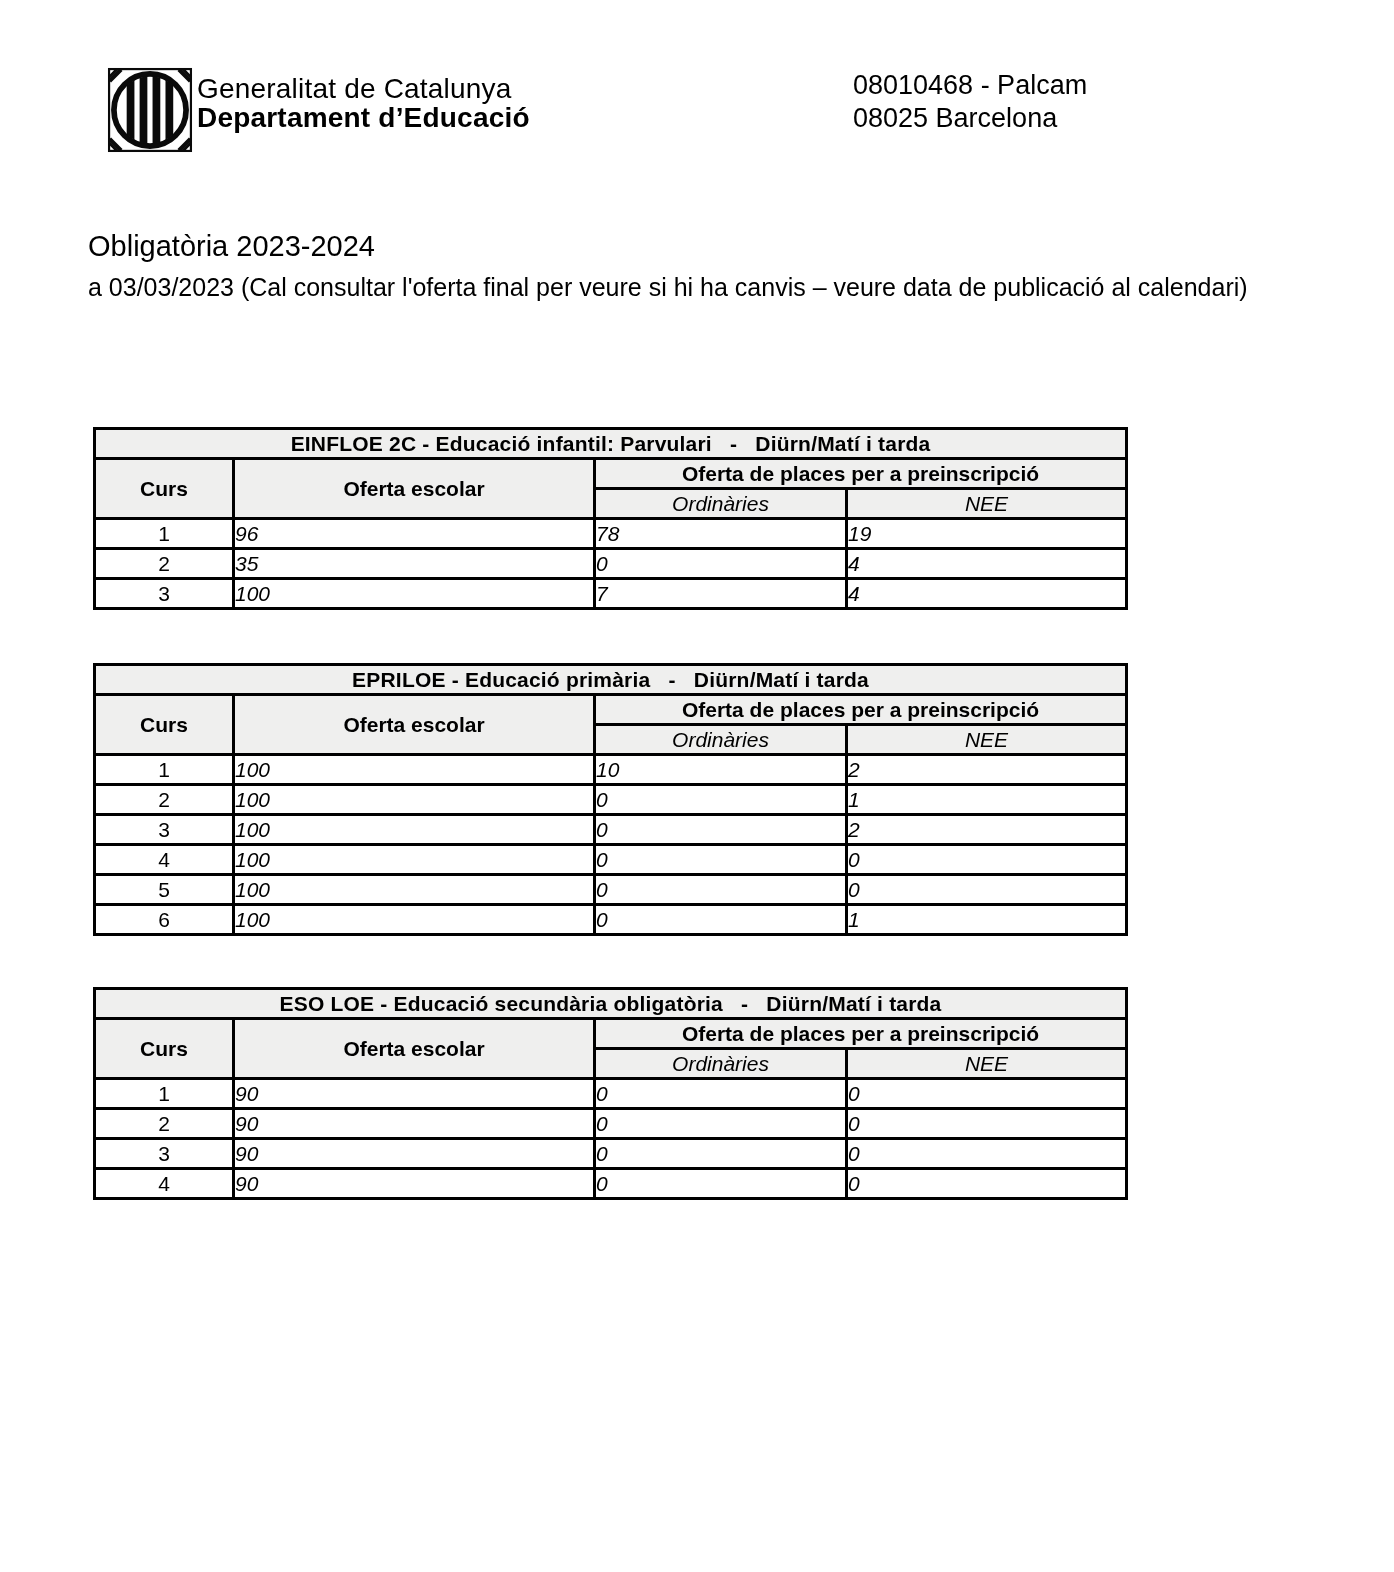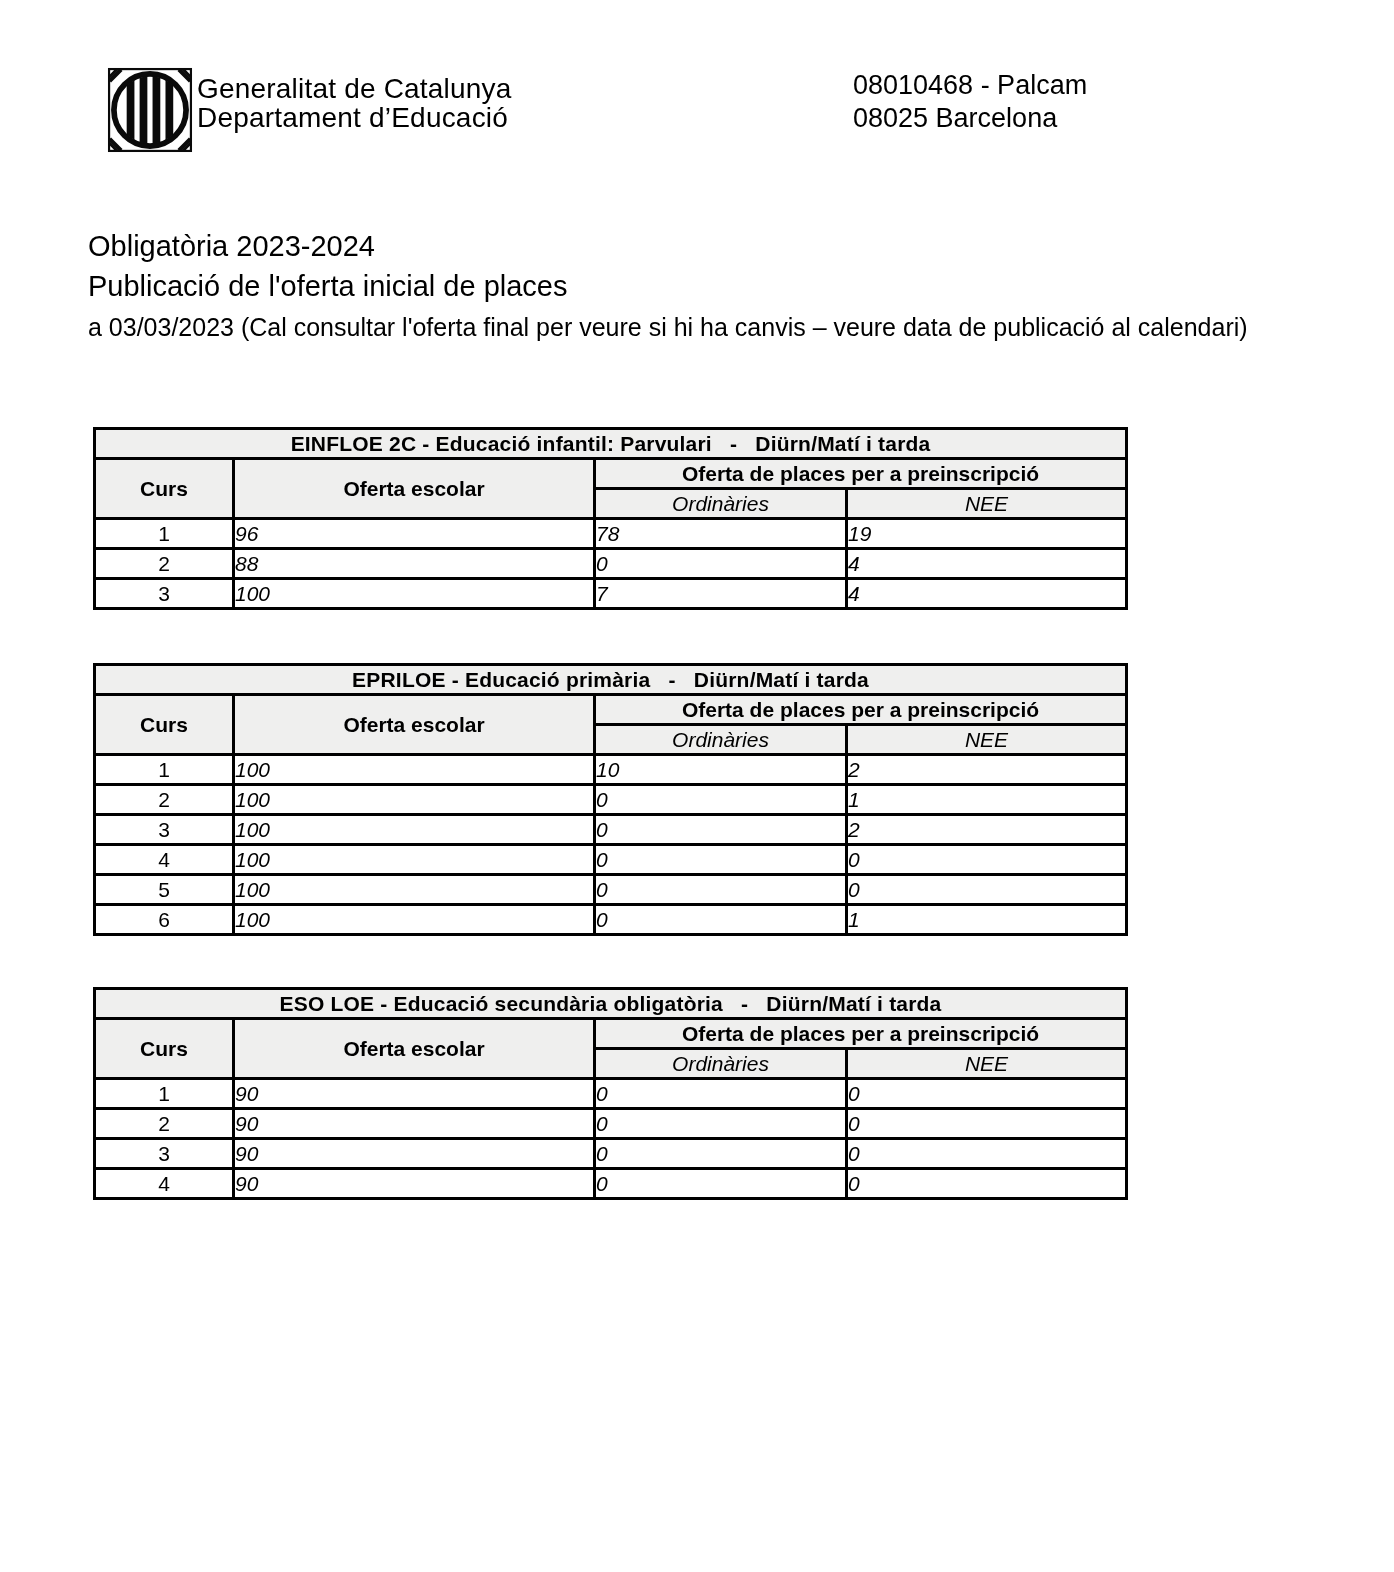--- a/index.html
+++ b/index.html
@@ -20,21 +20,21 @@
     width: 88px; height: 88px;
   }
   .brand {
     position: absolute;
     left: 197px; top: 74px;
     font-size: 28px;
     line-height: 29px;
     letter-spacing: 0.2px;
     white-space: nowrap;
   }
-  .brand .bold { font-weight: normal; }
+  .brand .bold { font-weight: bold; }
   .address {
     position: absolute;
     left: 853px; top: 69px;
     font-size: 27px;
     line-height: 33px;
     white-space: nowrap;
   }
 
   
   .titles {
@@ -122,21 +122,20 @@
     <div class="bold">Departament d’Educació</div>
   </div>
 
   <div class="address">
     <div>08010468 - Palcam</div>
     <div>08025 Barcelona</div>
   </div>
 
   <div class="titles">
     <div class="doc-title">Obligatòria 2023-2024</div>
-    <div class="doc-title">Publicació de l'oferta inicial de places</div>
     <div class="date-note"><span class="it">a 03/03/2023 (</span><span>Cal consultar l'oferta final per veure si hi ha canvis – veure data de publicació al calendari</span><span class="it">)</span></div>
   </div>
 
   <table class="offer-table t1">
     <colgroup>
         <col style="width:139px">
         <col style="width:361px">
         <col style="width:252px">
         <col style="width:280px">
       </colgroup>
@@ -154,21 +153,21 @@
       <td class="subhdr thin-left">NEE</td>
     </tr>
     <tr class="data">
       <td class="c">1</td>
       <td class="r">96</td>
       <td class="r">78</td>
       <td class="r thin-left">19</td>
     </tr>
     <tr class="data">
       <td class="c">2</td>
-      <td class="r">88</td>
+      <td class="r">35</td>
       <td class="r">0</td>
       <td class="r thin-left">4</td>
     </tr>
     <tr class="data">
       <td class="c">3</td>
       <td class="r">100</td>
       <td class="r">7</td>
       <td class="r thin-left">4</td>
     </tr>
   </tbody>

